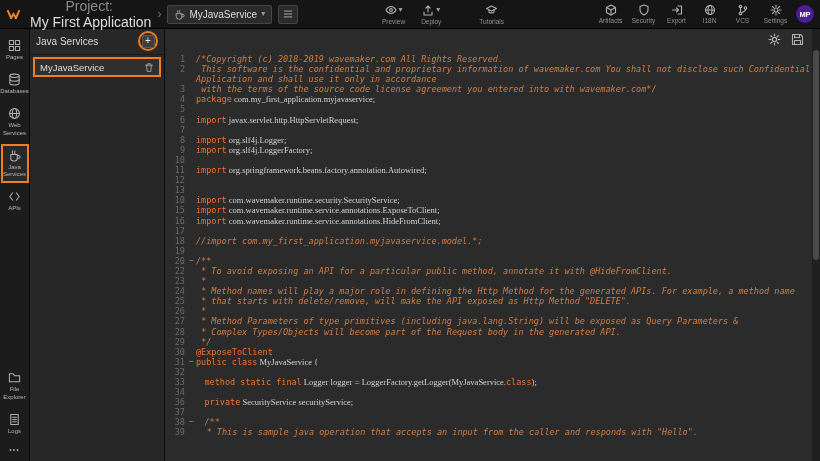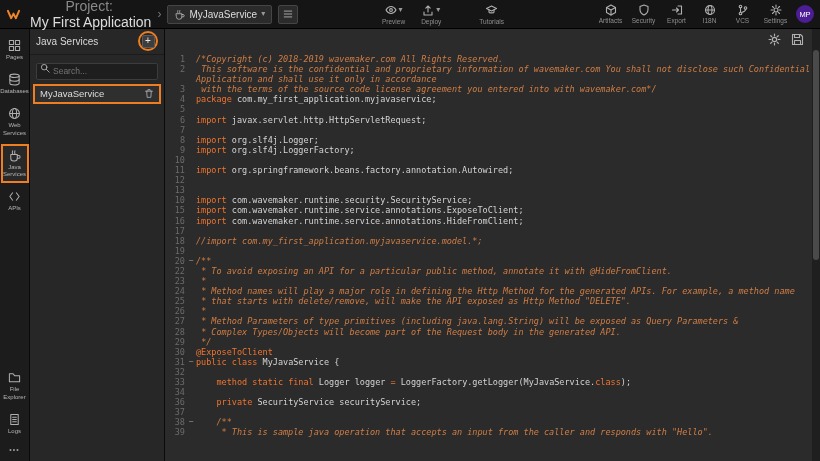--- a/index.html
+++ b/index.html
@@ -22,21 +22,21 @@
   .sq-btn{display:flex;align-items:center;justify-content:center;background:#2b2b2b;
     border:1px solid #454545;border-radius:2px;height:19px;width:20px;box-sizing:border-box;cursor:pointer;}
   .tb-center{position:absolute;left:382px;top:0;height:28px;display:flex;align-items:center;gap:16px;}
   .tbtn{display:flex;flex-direction:column;align-items:center;cursor:pointer;}
   .tbtn-top{display:flex;align-items:center;gap:2px;height:13px;}
   .tbtn-label{font-size:6.5px;color:#8f8f8f;margin-top:1px;white-space:nowrap;}
   .tb-right{position:absolute;right:6px;top:0;height:28px;display:flex;align-items:center;gap:8px;}
   .tool{display:flex;flex-direction:column;align-items:center;width:25px;cursor:pointer;}
   .tool-label{font-size:6.5px;color:#8f8f8f;margin-top:1px;white-space:nowrap;}
   .avatar{width:18px;height:18px;border-radius:50%;background:#4c1d95;color:#fff;font-size:7.5px;
-    font-weight:normal;display:flex;align-items:center;justify-content:center;cursor:pointer;}
+    font-weight:bold;display:flex;align-items:center;justify-content:center;cursor:pointer;}
 
   
   .sidebar{position:absolute;left:0;top:28px;bottom:0;width:30px;background:#1c1c1c;
     border-right:1px solid #0a0a0a;box-sizing:border-box;display:flex;flex-direction:column;
     align-items:center;padding-top:6px;z-index:5;}
   .sb-item{display:flex;flex-direction:column;align-items:center;width:28px;padding:3px 0;
     margin-bottom:2px;border:2px solid transparent;box-sizing:border-box;cursor:pointer;}
   .sb-item.active{border-color:#ef7d21;background:#282828;}
   .sb-label{font-size:6px;color:#b5b5b5;text-align:center;line-height:1.2;margin-top:2px;}
   .sb-bottom{margin-top:auto;display:flex;flex-direction:column;align-items:center;padding-bottom:2px;}
@@ -69,21 +69,21 @@
   .code{position:absolute;top:26px;left:0;right:8px;bottom:0;font-family:"DejaVu Sans Mono",monospace;
     font-size:8.5px;line-height:10.1px;cursor:text;}
   .ln{display:flex;}
   .ln-num{width:20px;flex:none;text-align:right;color:#6b6b6b;padding-right:2px;user-select:none;}
   .ln-fold{width:9px;flex:none;color:#8f8f8f;text-align:center;font-size:8px;}
   .ln-code{white-space:pre-wrap;word-break:break-word;flex:1;min-width:0;}
   .tok-cm{color:#cf7d45;font-style:italic;}
   .tok-kw{color:#ef7430;}
   .tok-an{color:#ef7430;}
   .tok-op{color:#ef7430;}
-  .tok-pl{color:#d4d4d4;}
+  .tok-pl{color:#d4d4d4;font-family:Liberation Serif, serif;}
   .scrollbar{position:absolute;right:0;top:0;bottom:0;width:8px;background:#1f1f1f;}
   .thumb{position:absolute;top:22px;left:1px;width:6px;height:210px;background:#4a4a4a;border-radius:3px;cursor:pointer;}
 
   
   svg.ic{stroke:#b0b0b0;fill:none;stroke-width:1.1;stroke-linecap:round;stroke-linejoin:round;display:block;}
   svg.ic-orange{stroke:#f0862b;fill:none;stroke-width:2;stroke-linecap:round;stroke-linejoin:round;display:block;}
 </style>
 </head>
 <body>
 
@@ -291,29 +291,20 @@
     </div>
   </nav>
 
   <aside class="panel">
     <div class="panel-head">
       <span class="panel-title">Java Services</span>
       <span class="hl-ring">
         <button class="add-btn">+</button>
       </span>
     </div>
-    <div class="search-row">
-      <span class="search-ic">
-        <svg class="ic" width="10" height="10" viewBox="0 0 12 12">
-            <circle cx="5" cy="5" r="3.3"></circle>
-            <path d="M7.6 7.6L11 11"></path>
-          </svg>
-      </span>
-      <input placeholder="Search..." style="">
-    </div>
     <div class="svc-item">
       <span>MyJavaService</span>
       <span>
         <svg class="ic" width="10" height="11" viewBox="0 0 13 13">
             <path d="M2 3.5h9M5 3V1.5h3V3M3.5 3.5l.6 8h4.8l.6-8"></path>
           </svg>
       </span>
     </div>
   </aside>
 

